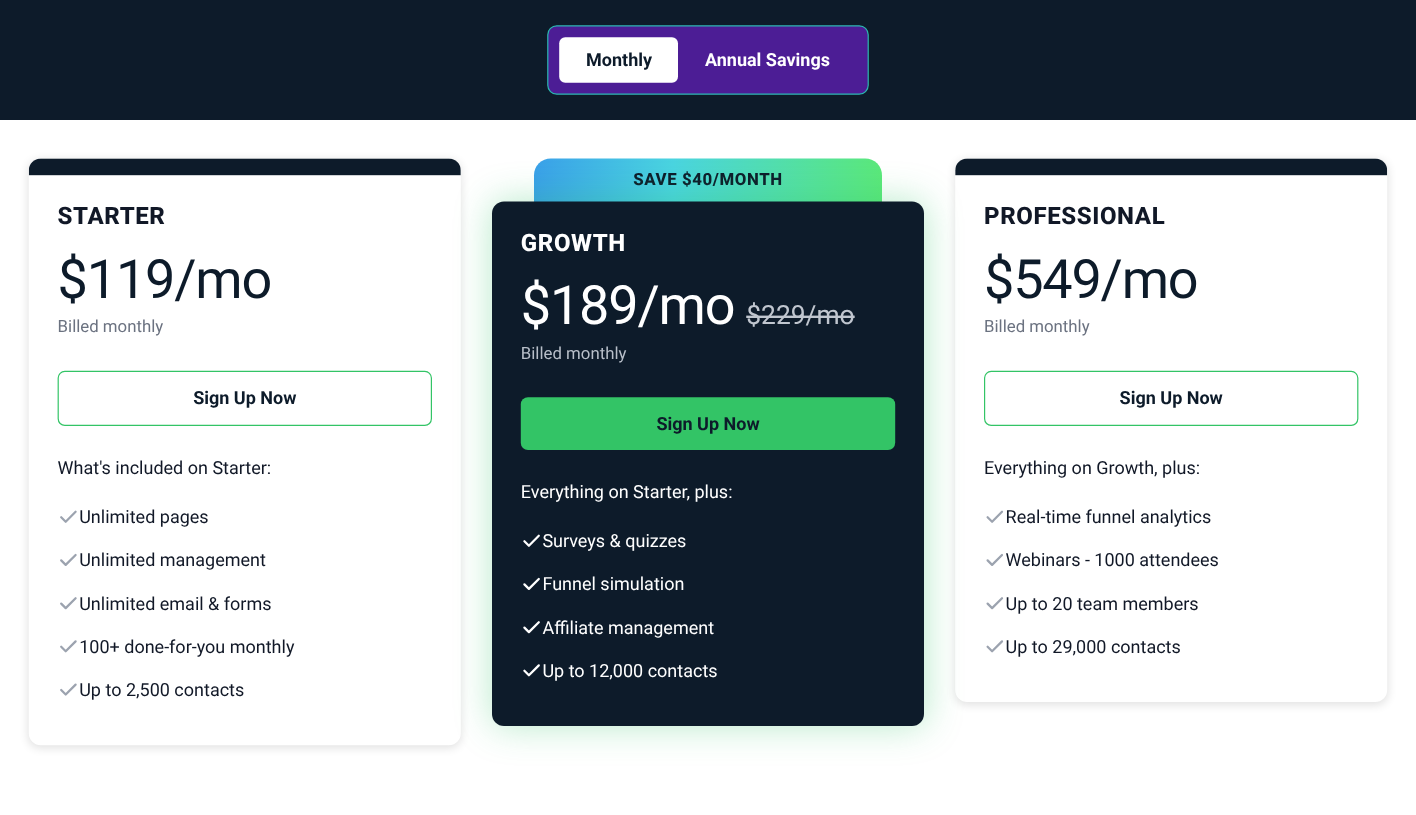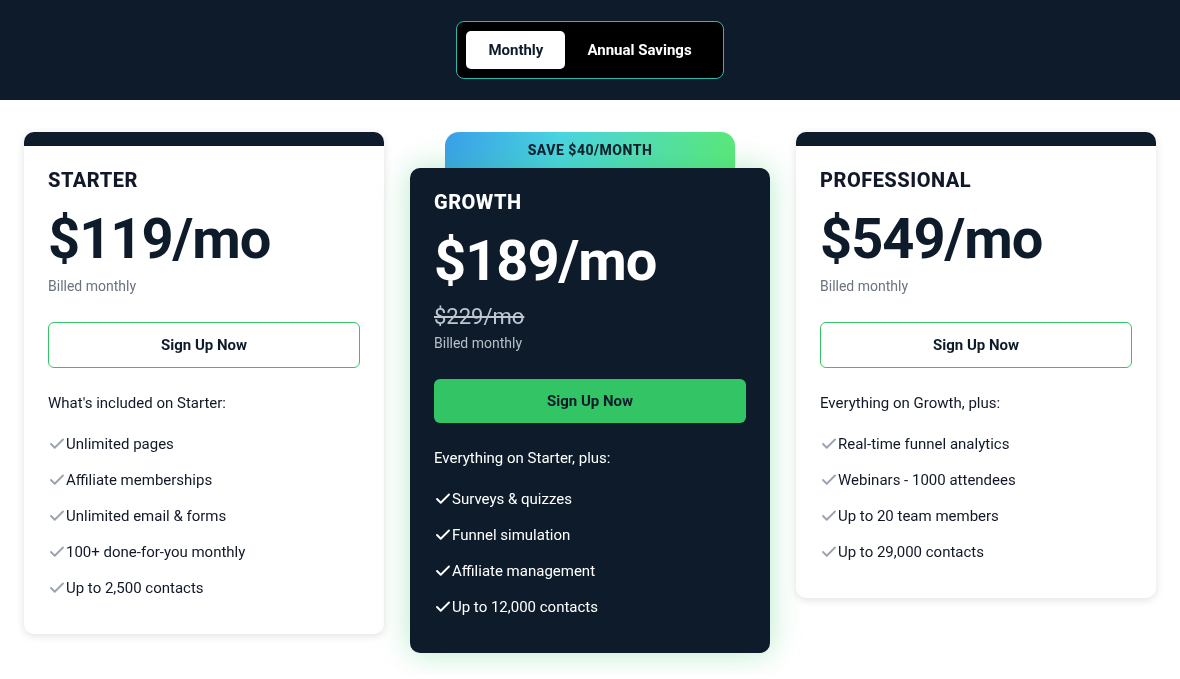--- a/index.html
+++ b/index.html
@@ -17,21 +17,21 @@
   }
   .toggle {
     display: flex;
     border: 1px solid;
     border-image: linear-gradient(90deg, #2bd6c4, #2bd6c4) 1;
     border-radius: 6px;
     overflow: hidden;
     border: 1px solid #2bb8b0;
     border-radius: 8px;
     padding: 9px;
-    background: #000000;
+    background: #4c1d95;
   }
   .toggle-btn {
     padding: 10px 22px;
     font-weight: 700;
     font-size: 15px;
     cursor: pointer;
     color: #fff;
     border-radius: 5px;
     white-space: nowrap;
   }
@@ -67,22 +67,22 @@
     color: #111827;
   }
   .price-row {
     display: flex;
     align-items: baseline;
     gap: 10px;
     margin-top: 14px;
     flex-wrap: wrap;
   }
   .price {
-    font-size: 56px;
-    font-weight: 700;
+    font-size: 45px;
+    font-weight: 400;
     color: #0d1b2a;
     letter-spacing: -1px;
   }
   .price.light { color: #fff; }
   .old-price {
     font-size: 22px;
     color: #9ca3af;
     text-decoration: line-through;
   }
   .billed {
@@ -203,21 +203,21 @@
               </svg>
             </span>
             <span>Unlimited pages</span>
           </li>
         <li>
             <span class="check grey">
               <svg viewBox="0 0 24 24" fill="none">
                 <path d="M4 12l5 5L20 6" stroke-width="2.5" stroke-linecap="round" stroke-linejoin="round"></path>
               </svg>
             </span>
-            <span>Affiliate memberships</span>
+            <span>Unlimited management</span>
           </li>
         <li>
             <span class="check grey">
               <svg viewBox="0 0 24 24" fill="none">
                 <path d="M4 12l5 5L20 6" stroke-width="2.5" stroke-linecap="round" stroke-linejoin="round"></path>
               </svg>
             </span>
             <span>Unlimited email &amp; forms</span>
           </li>
         <li>

